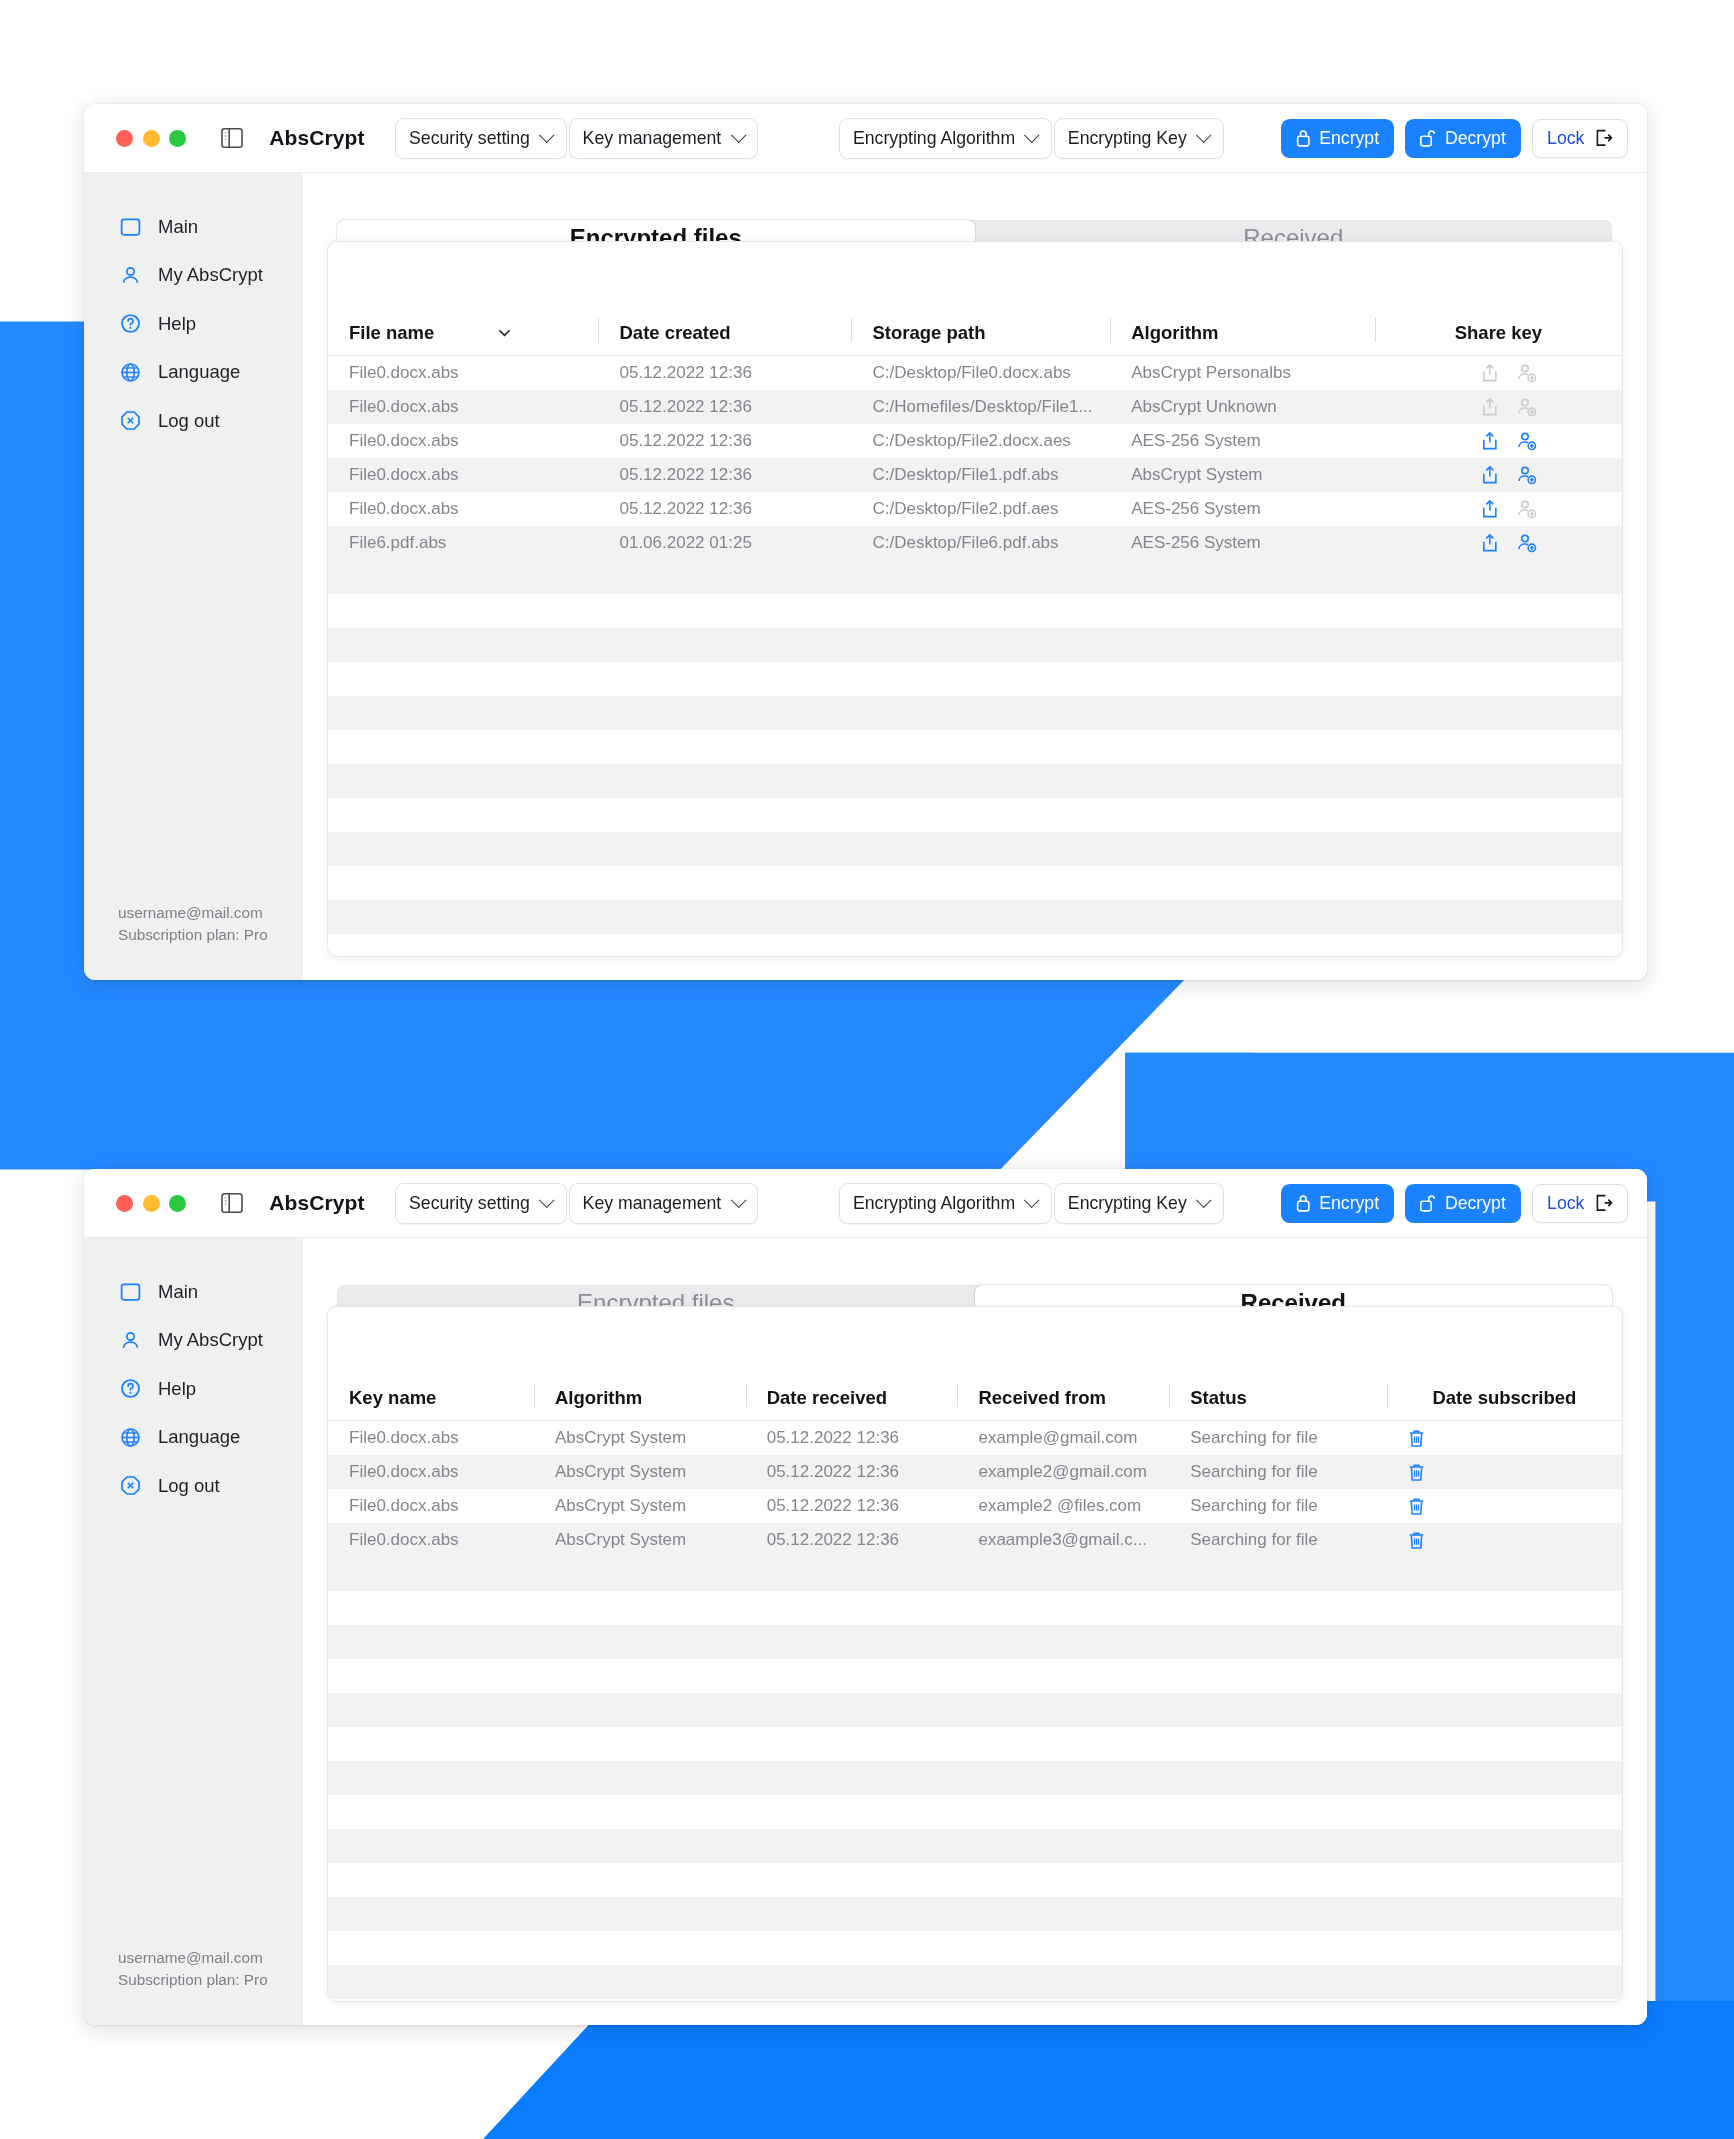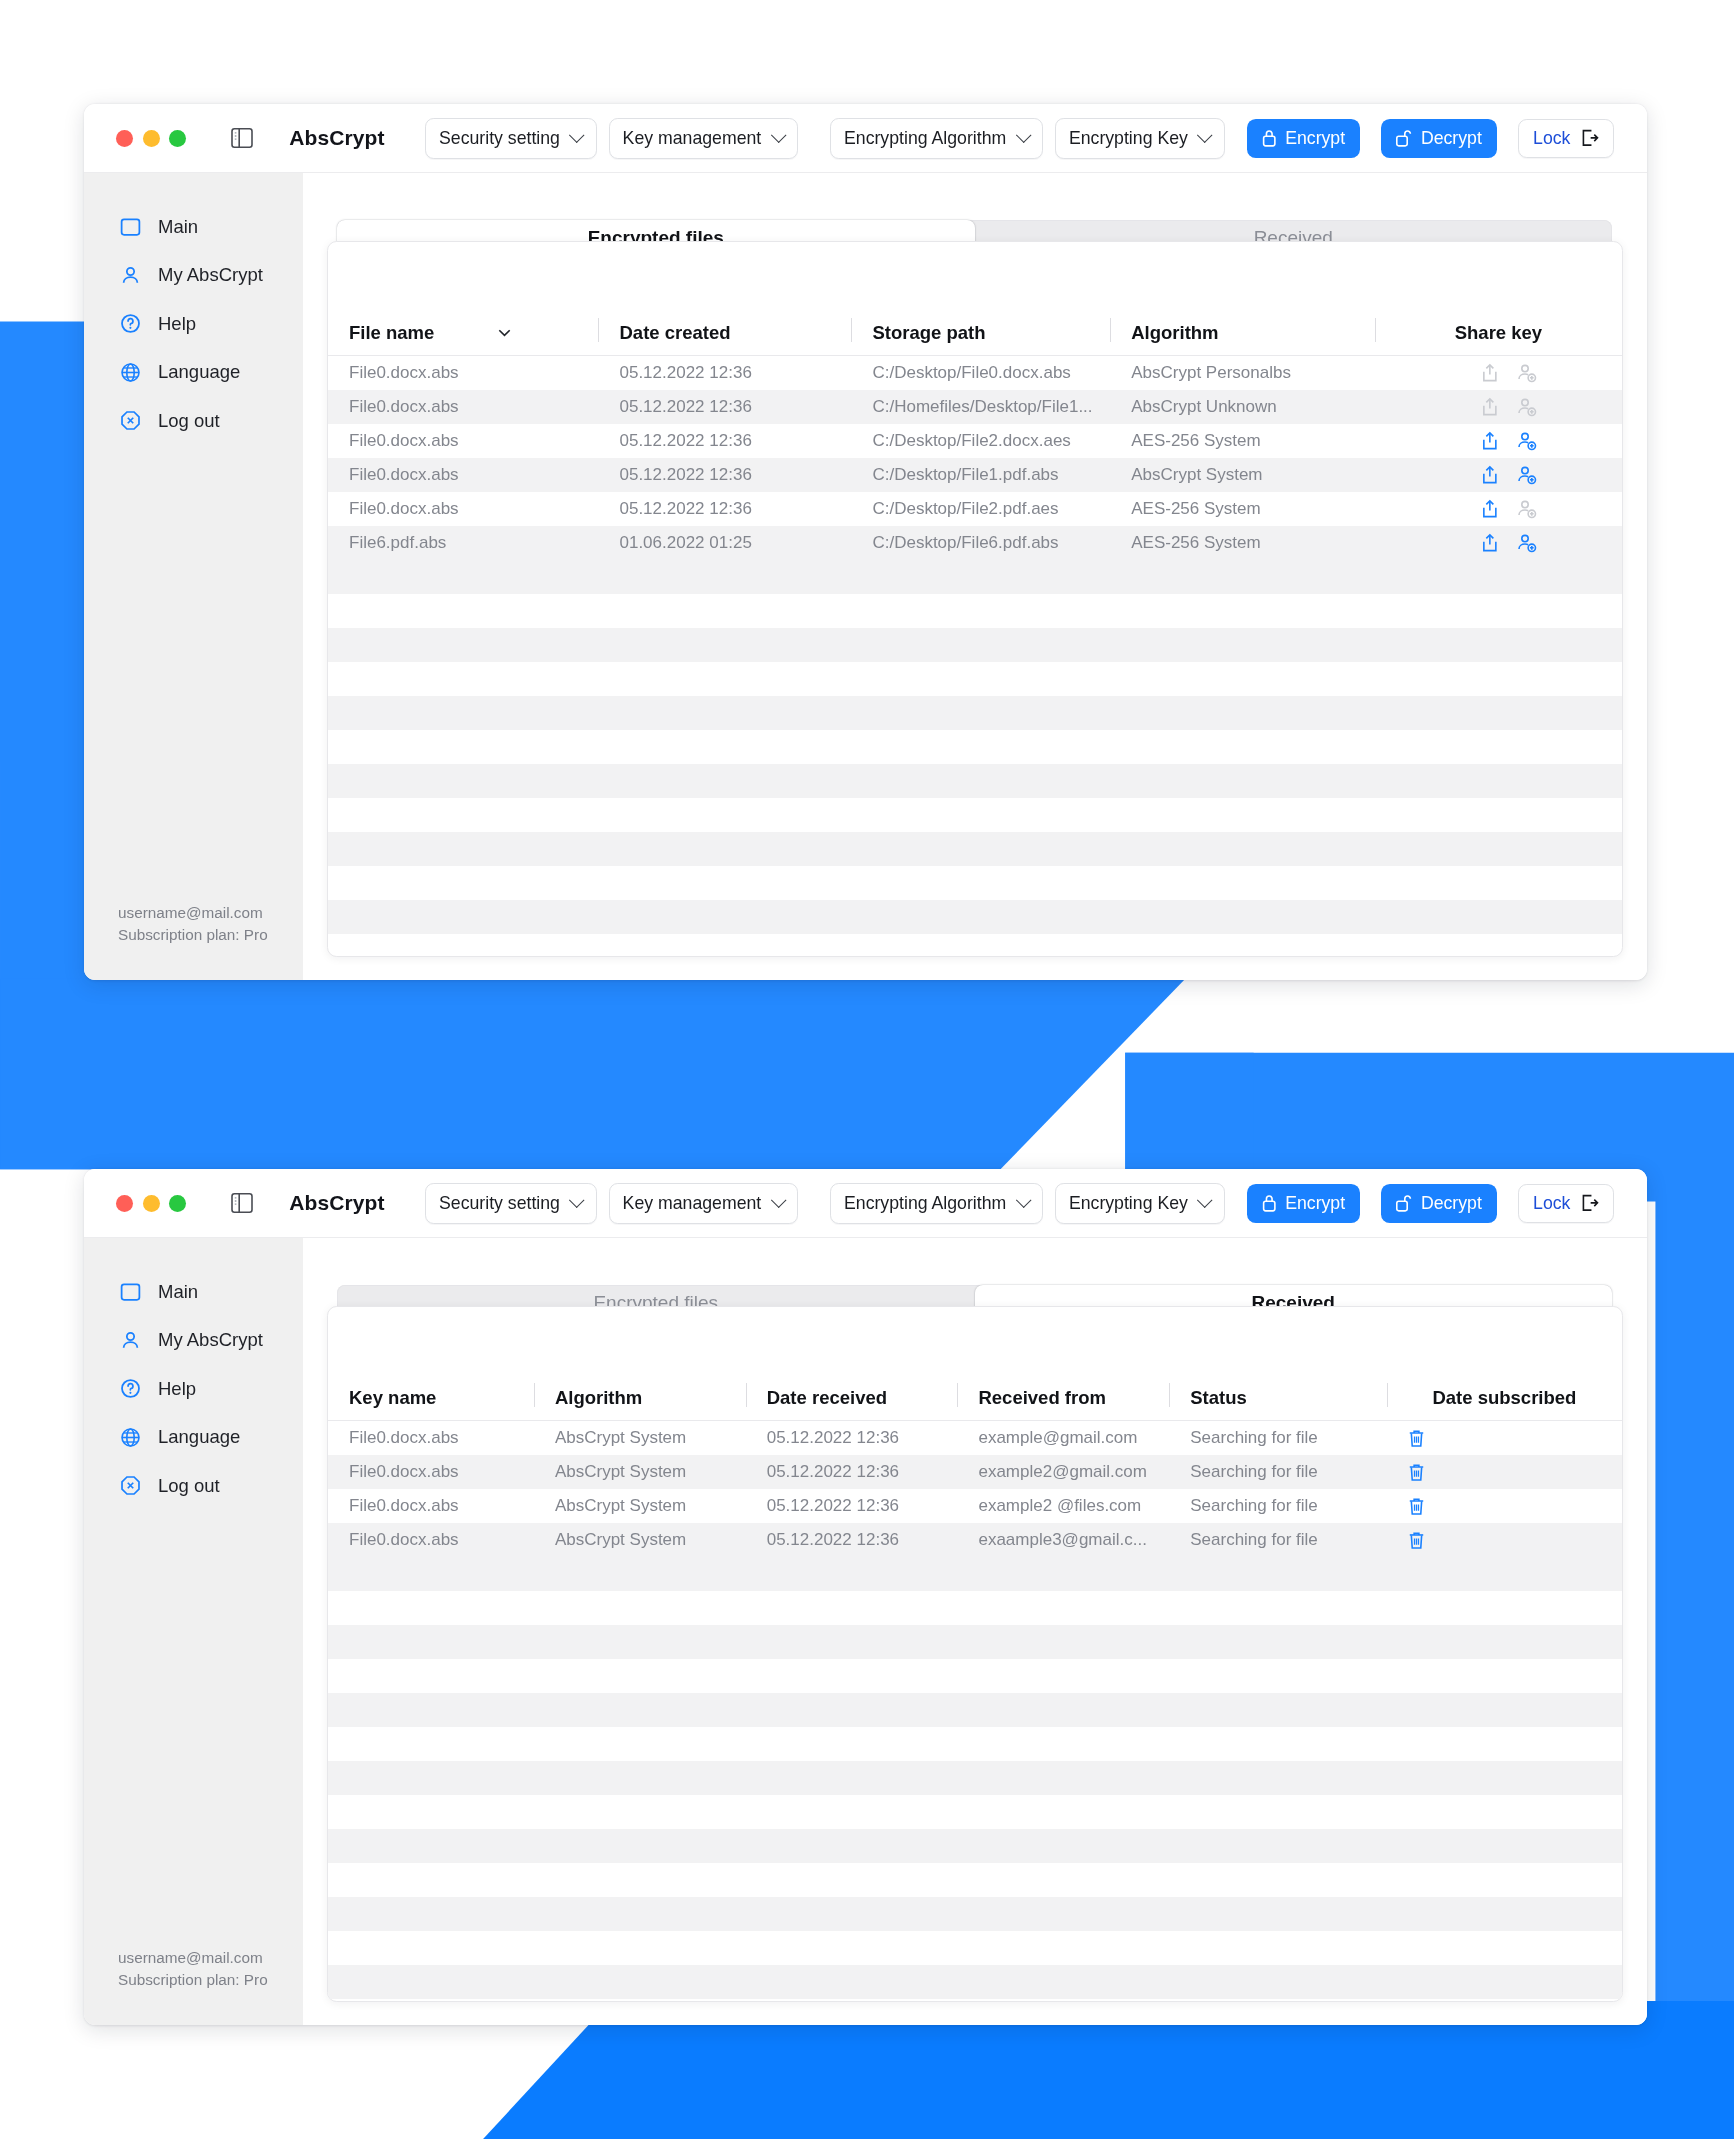--- a/index.html
+++ b/index.html
@@ -18,24 +18,23 @@
     position:absolute;z-index:2;background:#ffffff;
     border-radius:11.3px;
     box-shadow:0 4.8px 21px rgba(17,24,39,.13), 0 0.8px 2.4px rgba(17,24,39,.10);
     overflow:hidden;
   }
   #window-1{left:84px;top:104px;width:1563px;height:876px;}
   #window-2{left:84px;top:1169px;width:1563px;height:856px;}
 
   .titlebar{
     height:68px;display:flex;align-items:center;
-    background:#ffffff;padding:0 33px 0 32px;
+    background:#ffffff;padding:0 19px 0 32px;
     border-bottom:0.8px solid #ececee;
     position:relative;
-    gap:10px;
   }
   .traffic{display:flex;gap:9.6px;align-items:center;margin-right:35px;}
   .dot{width:17px;height:17px;border-radius:50%;}
   .dot.red{background:#ff5f57;}
   .dot.amber{background:#febc2e;}
   .dot.green{background:#28c840;}
 
   .sidebar-toggle{margin-right:26px;display:flex;align-items:center;}
   .app-title{
     font-size:21px;font-weight:bold;color:#12141a;letter-spacing:0.1px;
@@ -84,21 +83,21 @@
 
   
   .content{flex:1;position:relative;background:#fff;}
   .tabs{
     position:absolute;left:34px;top:47px;right:35px;height:35px;
     background:#ebebed;border-radius:8px;display:flex;
     box-shadow:inset 0 0 0 0.8px #e4e4e7;
   }
   .tab{
     flex:1;display:flex;align-items:center;justify-content:center;
-    font-size:19px;color:#8b8e96;border-radius:8px;
+    font-size:24px;color:#8b8e96;border-radius:8px;
   }
   .tab.active{
     background:#ffffff;color:#111317;font-weight:bold;
     box-shadow:0 0.8px 2.4px rgba(16,24,40,.16),0 0 0 0.8px rgba(16,24,40,.05);
   }
 
   .panel{
     position:absolute;left:24px;right:24px;top:68px;bottom:24px;
     background:#fff;border:0.8px solid #e7e7ea;border-radius:9.6px;
     box-shadow:0 1.6px 8px rgba(16,24,40,.06);

